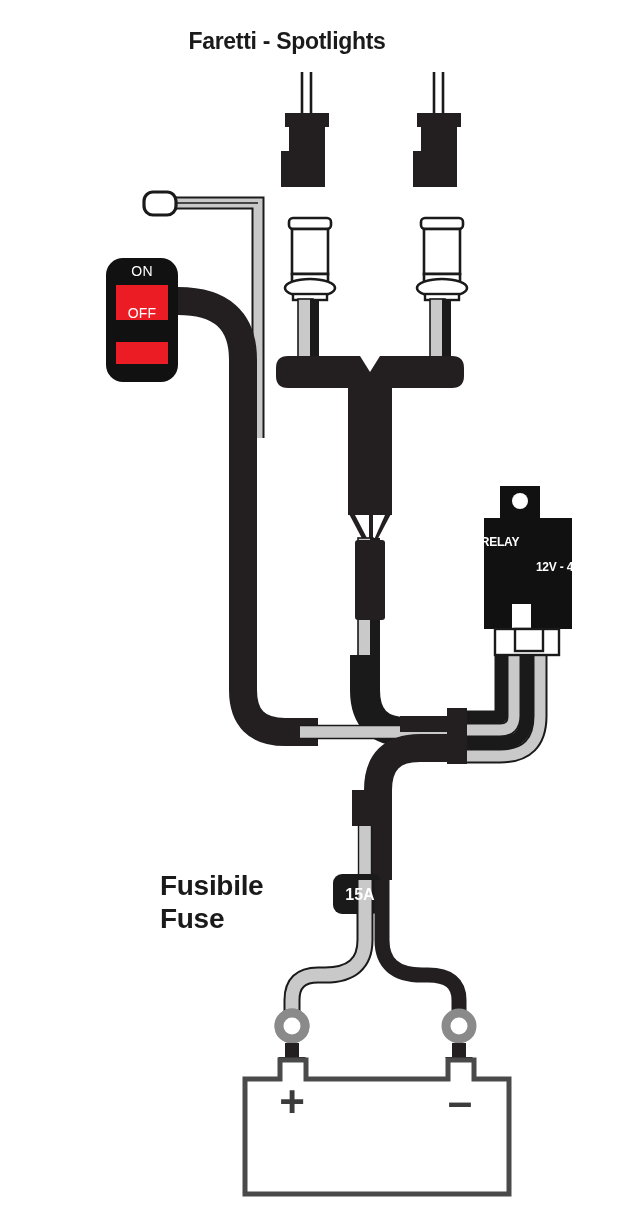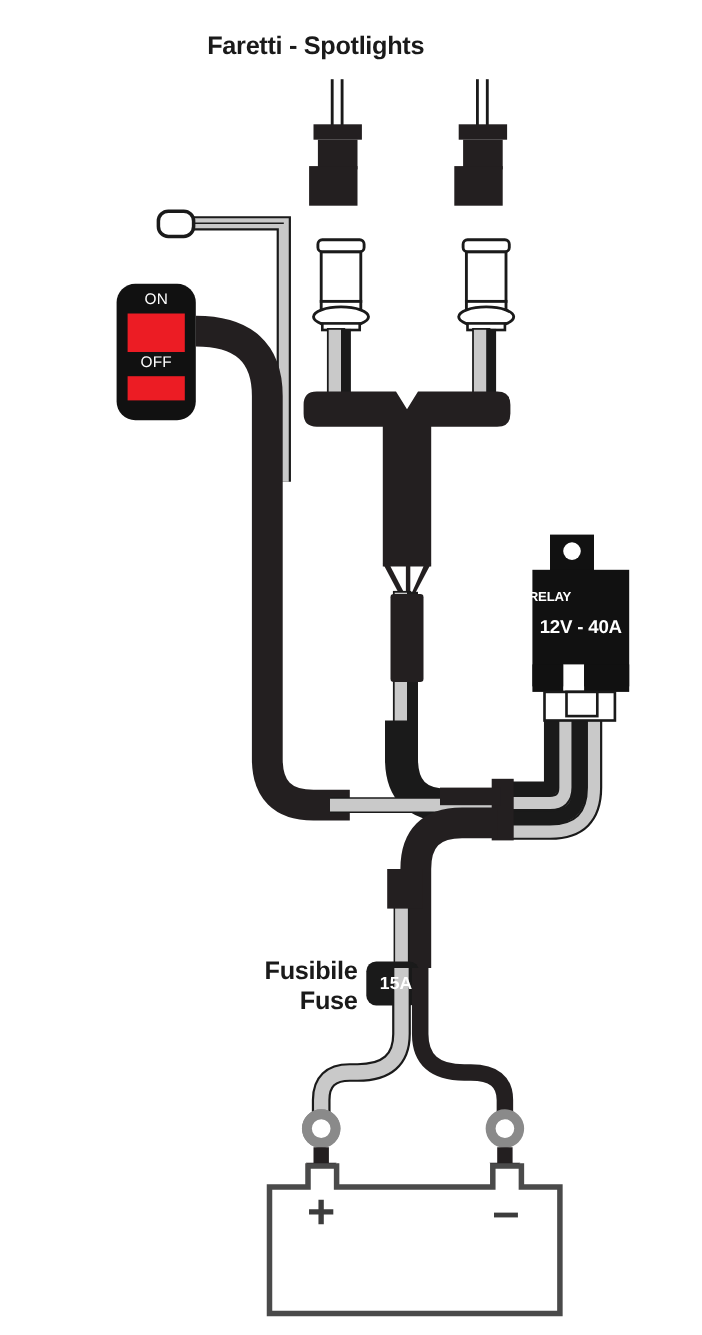--- a/index.html
+++ b/index.html
@@ -44,22 +44,21 @@
     left: 20px;
     top: 70px;
     width: 250px;
     text-align: center;
     font-size: 18.5px;
   }
   #label-fuse {
     left: 160px;
     top: 869px;
     width: 165px;
-    text-align: right;
-    font-size: 23px;
+    font-size: 28px;
   }
   .swtext {
     position: absolute;
     color: #ffffff;
     font-family: "Liberation Sans", sans-serif;
     font-weight: normal;
     font-size: 14px;
     text-align: center;
     letter-spacing: 0.2px;
   }
@@ -297,25 +296,25 @@
   </svg>
 
   <div class="lbl" id="title-spotlights">Faretti - Spotlights</div>
 
 
   <div class="lbl" id="label-fuse">Fusibile
 Fuse</div>
 
   <div class="swtext" style="left:106px; top:263px; width:72px;">ON</div>
 
-  <div class="swtext" style="left:106px; top:321px; width:72px;">OFF</div>
+  <div class="swtext" style="left:106px; top:305px; width:72px;">OFF</div>
 
   <div class="relaytext" style="left:456px; top:535px; width:88px; font-size:12px;">RELAY</div>
 
-  <div class="relaytext" style="left:484px; top:560px; width:88px; font-size:17px;">12V - 40A</div>
+  <div class="relaytext" style="left:484px; top:560px; width:88px; font-size:12px;padding-left:34px;">12V - 40A</div>
 
   <div id="fuse-rating">15A</div>
 
   <div id="battery-plus">+</div>
 
   <div id="battery-minus">–</div>
 
 </div>
 
 </body></html>

